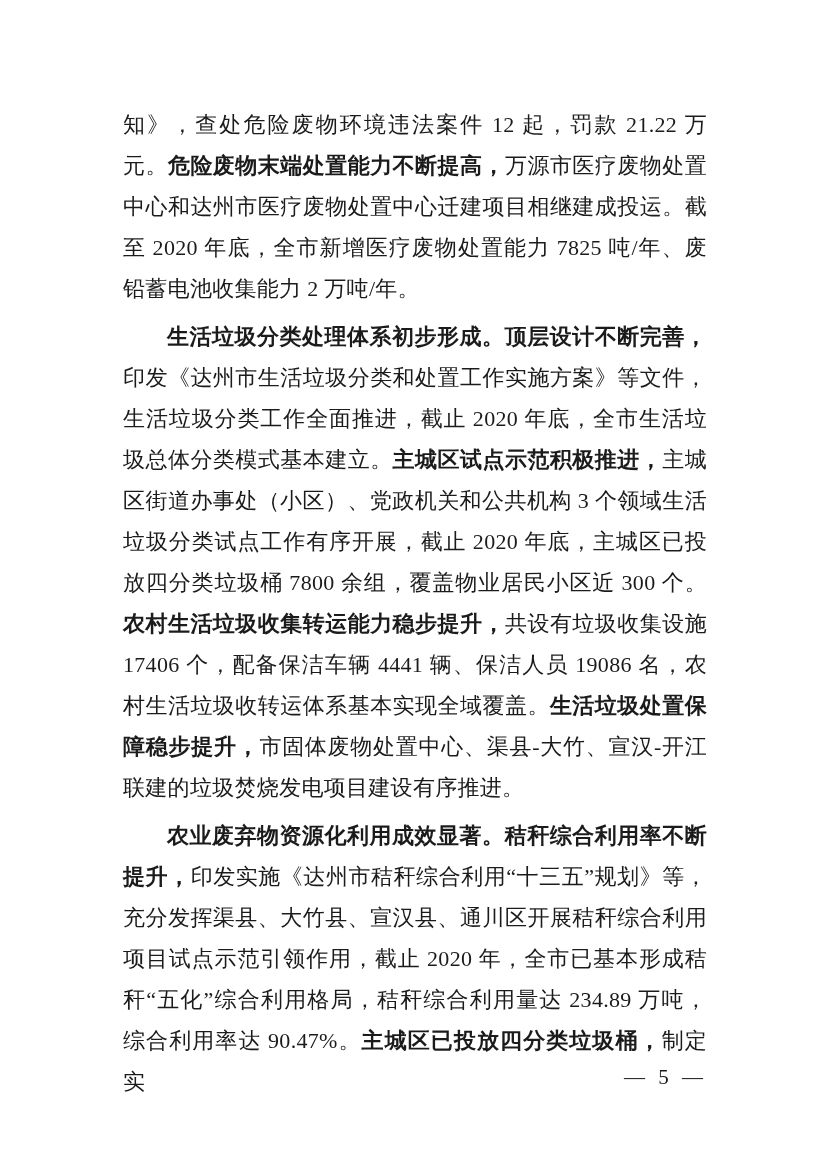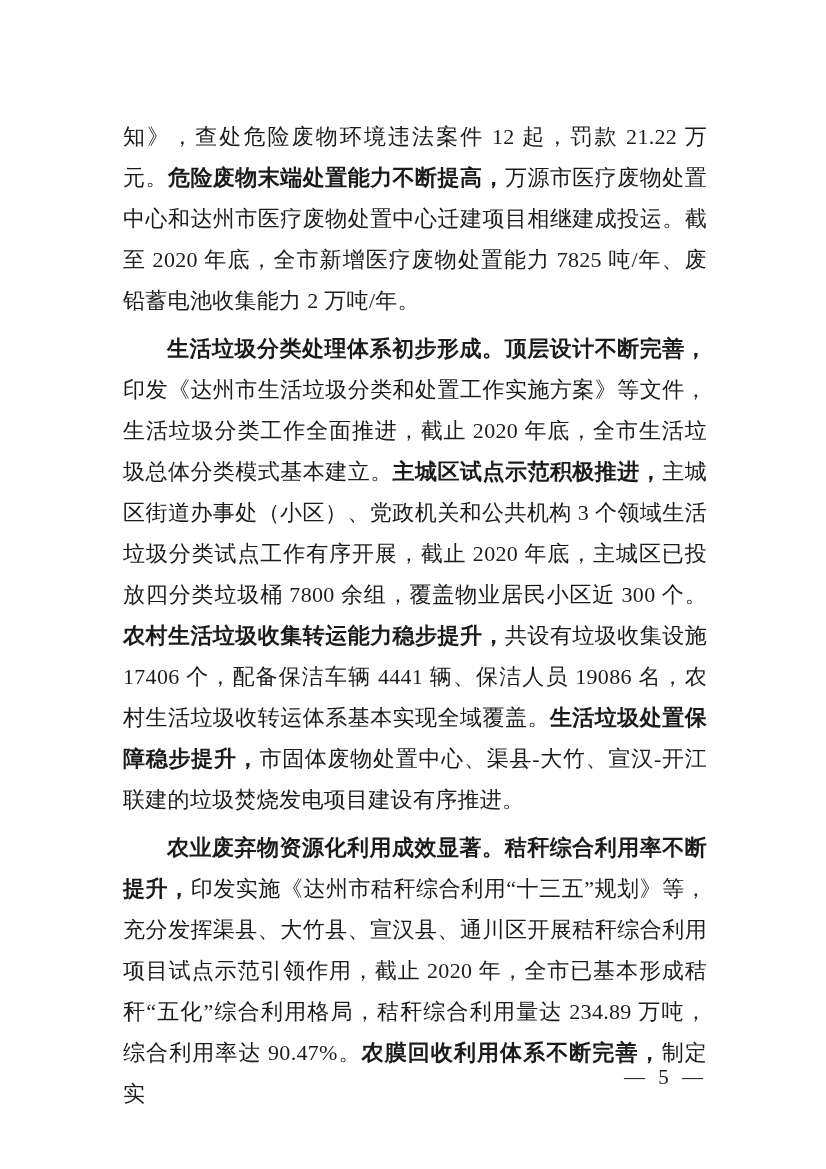--- a/index.html
+++ b/index.html
@@ -16,21 +16,21 @@
   .page {
     position: relative;
     width: 826px;
     height: 1169px;
     background: #ffffff;
     color: #1b1b1b;
   }
   .body-text {
     position: absolute;
     left: 123px;
-    top: 116px;
+    top: 104px;
     width: 584px;
   }
   .para {
     margin: 0 0 7px 0;
     font-size: 22px;
     line-height: 41px;
     text-align: justify;
     text-justify: inter-ideograph;
     word-break: normal;
     overflow-wrap: break-word;
@@ -54,18 +54,18 @@
     white-space: pre;
   }
 </style>
 </head>
 <body>
 
 <div class="page">
   <main class="body-text" id="paragraphs">
       <p class="para"><span class="run">知》，查处危险废物环境违法案件 12 起，罚款 21.22 万元。</span><span class="run bold">危险废物末端处置能力不断提高，</span><span class="run">万源市医疗废物处置中心和达州市医疗废物处置中心迁建项目相继建成投运。截至 2020 年底，全市新增医疗废物处置能力 7825 吨/年、废铅蓄电池收集能力 2 万吨/年。</span></p>
       <p class="para indent"><span class="run bold">生活垃圾分类处理体系初步形成。顶层设计不断完善，</span><span class="run">印发《达州市生活垃圾分类和处置工作实施方案》等文件，生活垃圾分类工作全面推进，截止 2020 年底，全市生活垃圾总体分类模式基本建立。</span><span class="run bold">主城区试点示范积极推进，</span><span class="run">主城区街道办事处（小区）、党政机关和公共机构 3 个领域生活垃圾分类试点工作有序开展，截止 2020 年底，主城区已投放四分类垃圾桶 7800 余组，覆盖物业居民小区近 300 个。</span><span class="run bold">农村生活垃圾收集转运能力稳步提升，</span><span class="run">共设有垃圾收集设施 17406 个，配备保洁车辆 4441 辆、保洁人员 19086 名，农村生活垃圾收转运体系基本实现全域覆盖。</span><span class="run bold">生活垃圾处置保障稳步提升，</span><span class="run">市固体废物处置中心、渠县-大竹、宣汉-开江联建的垃圾焚烧发电项目建设有序推进。</span></p>
-      <p class="para indent"><span class="run bold">农业废弃物资源化利用成效显著。秸秆综合利用率不断提升，</span><span class="run">印发实施《达州市秸秆综合利用“十三五”规划》等，充分发挥渠县、大竹县、宣汉县、通川区开展秸秆综合利用项目试点示范引领作用，截止 2020 年，全市已基本形成秸秆“五化”综合利用格局，秸秆综合利用量达 234.89 万吨，综合利用率达 90.47%。</span><span class="run bold">农膜回收利用体系不断完善，</span><span class="run">制定实</span></p>
+      <p class="para indent"><span class="run bold">农业废弃物资源化利用成效显著。秸秆综合利用率不断提升，</span><span class="run">印发实施《达州市秸秆综合利用“十三五”规划》等，充分发挥渠县、大竹县、宣汉县、通川区开展秸秆综合利用项目试点示范引领作用，截止 2020 年，全市已基本形成秸秆“五化”综合利用格局，秸秆综合利用量达 234.89 万吨，综合利用率达 90.47%。</span><span class="run bold">主城区已投放四分类垃圾桶，</span><span class="run">制定实</span></p>
     </main>
   <footer class="page-footer">
     <span class="page-number">— 5 —</span>
   </footer>
 </div>
 
 </body></html>

